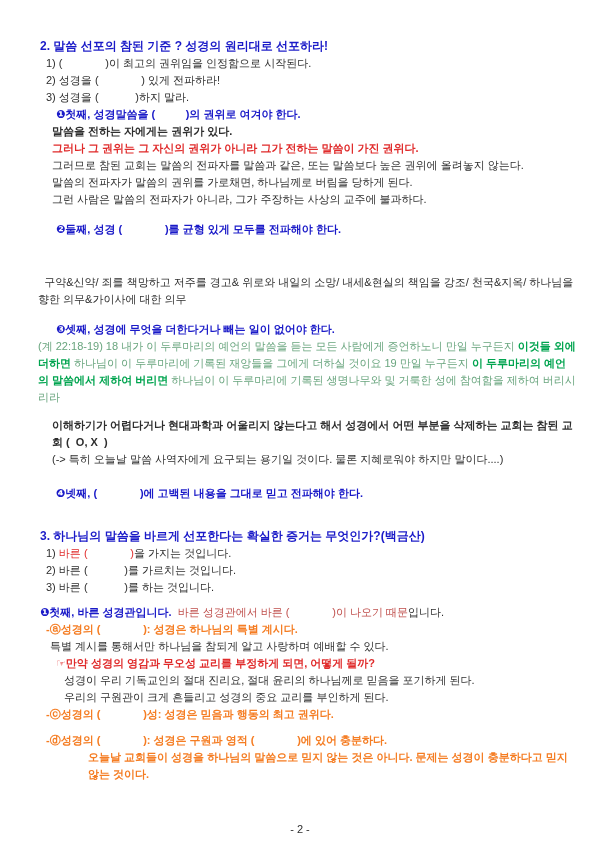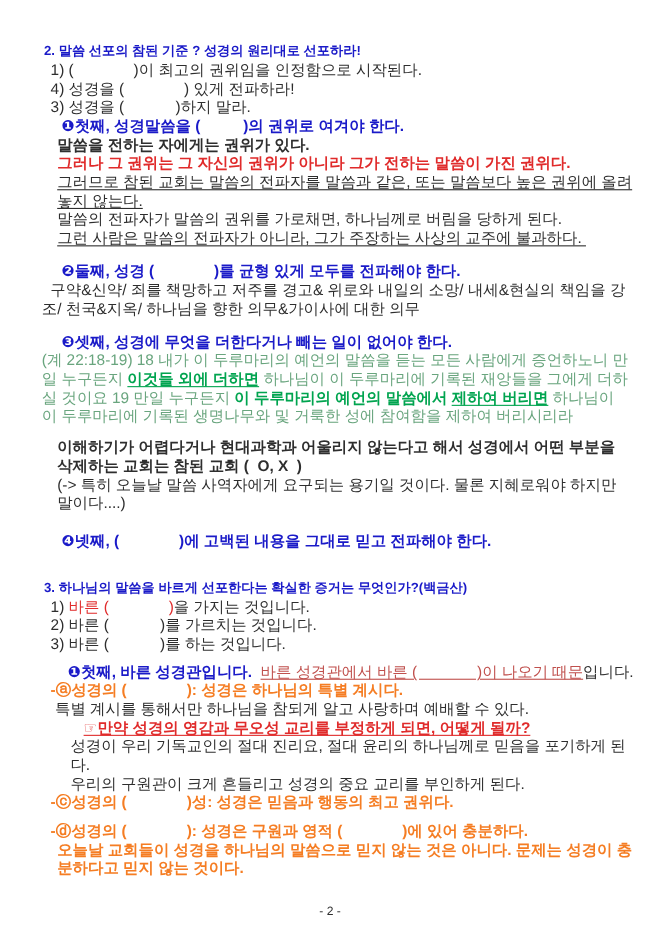--- a/index.html
+++ b/index.html
@@ -9,68 +9,68 @@
   html,body{margin:0;padding:0;}
   body{
     width:600px;height:849px;overflow:hidden;background:#ffffff;
     font-family:"Liberation Sans","DejaVu Sans",sans-serif;
   }
   #document-page{
     width:600px;height:849px;box-sizing:border-box;
     padding:38px 24px 16px 0;position:relative;background:#ffffff;
   }
   .line{
-    font-size:14px;line-height:17px;min-height:17px;color:var(--black);
+    font-size:11px;line-height:17px;min-height:17px;color:var(--black);
     white-space:pre-wrap;overflow-wrap:break-word;word-break:break-word;
   }
   .seg{white-space:pre-wrap;}
   .bold{font-weight:700;}
-  .underline{text-decoration:underline;text-underline-offset:2px;}
+  .underline{text-underline-offset:2px;}
   .blue{color:var(--blue);}
   .red{color:var(--red);}
   .dark-red{color:var(--dark_red);}
   .orange{color:var(--orange);}
   .green{color:var(--green);}
   .green-light{color:var(--green_light);}
   .gray{color:var(--gray);}
   .footer{
     position:absolute;left:0;bottom:14px;width:100%;text-align:center;
     font-size:11px;color:var(--black);
   }
 </style>
 </head>
 <body>
 
 <div id="document-page">
   <div id="document-body">
       <div class="line" style="padding-left: 40px; font-size: 12px;"><span class="seg blue bold">2. 말씀 선포의 참된 기준 ? 성경의 원리대로 선포하라!</span></div>
       <div class="line" style="padding-left: 46px;"><span class="seg">1) (              )이 최고의 권위임을 인정함으로 시작된다.</span></div>
-      <div class="line" style="padding-left: 46px;"><span class="seg">4) 성경을 (              ) 있게 전파하라!</span></div>
+      <div class="line" style="padding-left: 46px;"><span class="seg">2) 성경을 (              ) 있게 전파하라!</span></div>
       <div class="line" style="padding-left: 46px;"><span class="seg">3) 성경을 (            )하지 말라.</span></div>
       <div class="line" style="padding-left: 56px;"><span class="seg blue bold">❶첫째, 성경말씀을 (          )의 권위로 여겨야 한다.</span></div>
       <div class="line" style="padding-left: 52px;"><span class="seg bold">말씀을 전하는 자에게는 권위가 있다.</span></div>
       <div class="line" style="padding-left: 52px;"><span class="seg red bold">그러나 그 권위는 그 자신의 권위가 아니라 그가 전하는 말씀이 가진 권위다.</span></div>
       <div class="line" style="padding-left: 52px;"><span class="seg underline">그러므로 참된 교회는 말씀의 전파자를 말씀과 같은, 또는 말씀보다 높은 권위에 올려놓지 않는다.</span></div>
       <div class="line" style="padding-left: 52px;"><span class="seg">말씀의 전파자가 말씀의 권위를 가로채면, 하나님께로 버림을 당하게 된다.</span></div>
       <div class="line" style="padding-left: 52px;"><span class="seg underline">그런 사람은 말씀의 전파자가 아니라, 그가 주장하는 사상의 교주에 불과하다. </span></div>
       <div class="line" style="margin-top: 13px; padding-left: 56px;"><span class="seg blue bold">❷둘째, 성경 (              )를 균형 있게 모두를 전파해야 한다.</span></div>
-      <div class="line" style="padding-left: 38px;"><span class="seg">  구약&amp;신약/ 죄를 책망하고 저주를 경고&amp; 위로와 내일의 소망/ 내세&amp;현실의 책임을 강조/ 천국&amp;지옥/ 하나님을 향한 의무&amp;가이사에 대한 의무</span></div>
+      <div class="line" style="padding-left: 38px; margin-top: 36px;"><span class="seg">  구약&amp;신약/ 죄를 책망하고 저주를 경고&amp; 위로와 내일의 소망/ 내세&amp;현실의 책임을 강조/ 천국&amp;지옥/ 하나님을 향한 의무&amp;가이사에 대한 의무</span></div>
       <div class="line" style="margin-top: 13px; padding-left: 56px;"><span class="seg blue bold">❸셋째, 성경에 무엇을 더한다거나 빼는 일이 없어야 한다.</span></div>
       <div class="line" style="padding-left: 38px;"><span class="seg green-light">(계 22:18-19) 18 내가 이 두루마리의 예언의 말씀을 듣는 모든 사람에게 증언하노니 만일 누구든지 </span><span class="seg green bold underline">이것들 외에 더하면</span><span class="seg green-light"> 하나님이 이 두루마리에 기록된 재앙들을 그에게 더하실 것이요 19 만일 누구든지 </span><span class="seg green bold">이 두루마리의 예언의 말씀에서</span><span class="seg green-light"> </span><span class="seg green bold underline">제하여 버리면</span><span class="seg green-light"> 하나님이 이 두루마리에 기록된 생명나무와 및 거룩한 성에 참여함을 제하여 버리시리라</span></div>
       <div class="line" style="margin-top: 11px; padding-left: 52px;"><span class="seg bold">이해하기가 어렵다거나 현대과학과 어울리지 않는다고 해서 성경에서 어떤 부분을 삭제하는 교회는 참된 교회 (  O, X  )</span></div>
       <div class="line" style="padding-left: 52px;"><span class="seg">(-&gt; 특히 오늘날 말씀 사역자에게 요구되는 용기일 것이다. 물론 지혜로워야 하지만 말이다....)</span></div>
       <div class="line" style="margin-top: 17px; padding-left: 56px;"><span class="seg blue bold">❹넷째, (              )에 고백된 내용을 그대로 믿고 전파해야 한다.</span></div>
       <div class="line" style="margin-top: 26px; padding-left: 40px; font-size: 12px;"><span class="seg blue bold">3. 하나님의 말씀을 바르게 선포한다는 확실한 증거는 무엇인가?(백금산)</span></div>
       <div class="line" style="padding-left: 46px;"><span class="seg">1) </span><span class="seg red">바른 (              )</span><span class="seg">을 가지는 것입니다.</span></div>
       <div class="line" style="padding-left: 46px;"><span class="seg">2) 바른 (            )를 가르치는 것입니다.</span></div>
       <div class="line" style="padding-left: 46px;"><span class="seg">3) 바른 (            )를 하는 것입니다.</span></div>
-      <div class="line" style="margin-top: 8px; padding-left: 40px; text-align: right;"><span class="seg blue bold">❶첫째, 바른 성경관입니다.  </span><span class="seg dark-red underline">바른 성경관에서 바른 (              )이 나오기 때문</span><span class="seg">입니다.</span></div>
+      <div class="line" style="margin-top: 8px; padding-left: 40px;"><span class="seg blue bold">❶첫째, 바른 성경관입니다.  </span><span class="seg dark-red underline">바른 성경관에서 바른 (              )이 나오기 때문</span><span class="seg">입니다.</span></div>
       <div class="line" style="padding-left: 46px;"><span class="seg orange bold">-ⓐ성경의 (              ): 성경은 하나님의 특별 계시다.</span></div>
       <div class="line" style="padding-left: 50px;"><span class="seg">특별 계시를 통해서만 하나님을 참되게 알고 사랑하며 예배할 수 있다.</span></div>
-      <div class="line" style="padding-left: 56px; margin-left: 20px;"><span class="seg red bold underline">☞만약 성경의 영감과 무오성 교리를 부정하게 되면, 어떻게 될까?</span></div>
+      <div class="line" style="padding-left: 56px;"><span class="seg red bold underline">☞만약 성경의 영감과 무오성 교리를 부정하게 되면, 어떻게 될까?</span></div>
       <div class="line" style="padding-left: 64px;"><span class="seg">성경이 우리 기독교인의 절대 진리요, 절대 윤리의 하나님께로 믿음을 포기하게 된다.</span></div>
       <div class="line" style="padding-left: 64px;"><span class="seg">우리의 구원관이 크게 흔들리고 성경의 중요 교리를 부인하게 된다.</span></div>
       <div class="line" style="padding-left: 46px;"><span class="seg orange bold">-ⓒ성경의 (              )성: 성경은 믿음과 행동의 최고 권위다.</span></div>
       <div class="line" style="margin-top: 9px; padding-left: 46px;"><span class="seg orange bold">-ⓓ성경의 (              ): 성경은 구원과 영적 (              )에 있어 충분하다.</span></div>
-      <div class="line" style="padding-left: 52px;"><span class="seg orange bold">오늘날 교회들이 성경을 하나님의 말씀으로 믿지 않는 것은 아니다. 문제는 성경이 충분하다고 믿지 않는 것이다.</span></div>
+      <div class="line" style="padding-left: 52px; margin-left: 36px;"><span class="seg orange bold">오늘날 교회들이 성경을 하나님의 말씀으로 믿지 않는 것은 아니다. 문제는 성경이 충분하다고 믿지 않는 것이다.</span></div>
     </div>
   <div class="footer">- 2 -</div>
 </div>
 
 </body></html>

